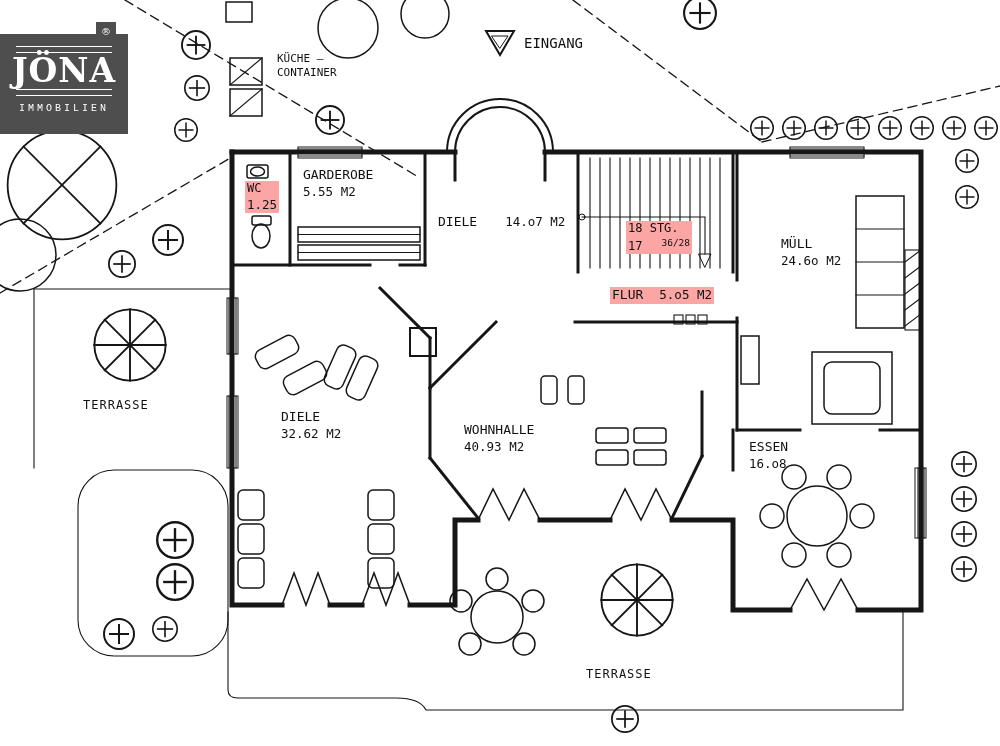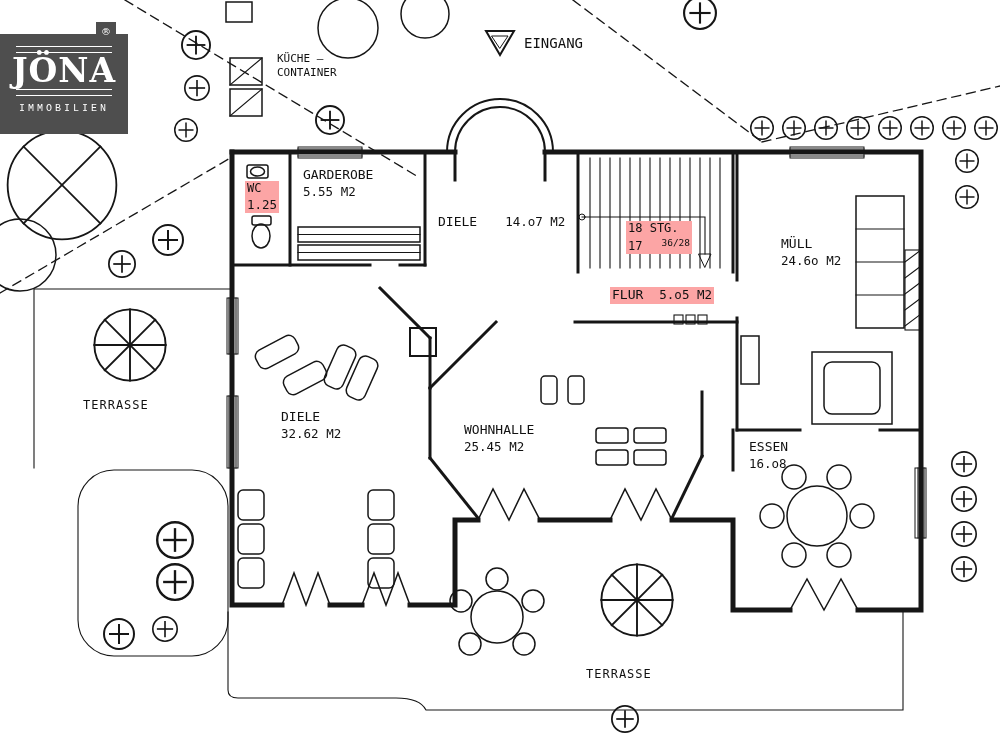--- a/index.html
+++ b/index.html
@@ -283,19 +283,19 @@
   <div class="lbl bgw" style="left:626px;top:221px;font-size:12px"><span>18 STG.</span><br><span>17</span><span class="sup">36/28</span></div>
 
   <div class="lbl" style="left:781px;top:236px"><span>MÜLL</span><br><span class="area">24.6o M2</span></div>
 
   <div class="lbl bgw" style="left:610px;top:287px"><span>FLUR</span><span class="area" style="margin-left:16px">5.o5 M2</span></div>
 
   <div class="lbl" style="left:83px;top:398px;font-size:12px;letter-spacing:1px">TERRASSE</div>
 
   <div class="lbl" style="left:281px;top:409px"><span>DIELE</span><br><span class="area">32.62 M2</span></div>
 
-  <div class="lbl" style="left:464px;top:422px"><span>WOHNHALLE</span><br><span class="area">25.45 M2</span></div>
+  <div class="lbl" style="left:464px;top:422px"><span>WOHNHALLE</span><br><span class="area">40.93 M2</span></div>
 
   <div class="lbl" style="left:749px;top:439px"><span>ESSEN</span><br><span class="area">16.o8</span></div>
 
   <div class="lbl" style="left:586px;top:667px;font-size:12px;letter-spacing:1px">TERRASSE</div>
 
 </div>
 
 </body></html>

